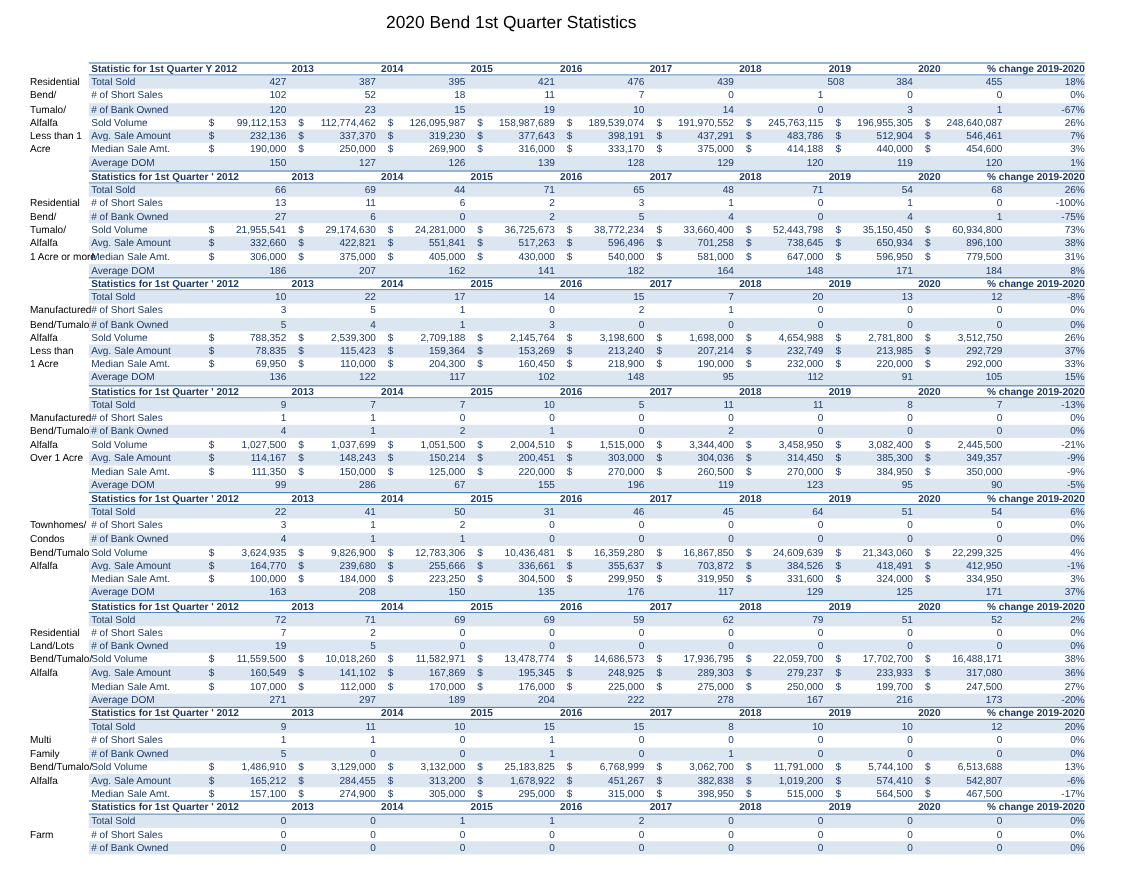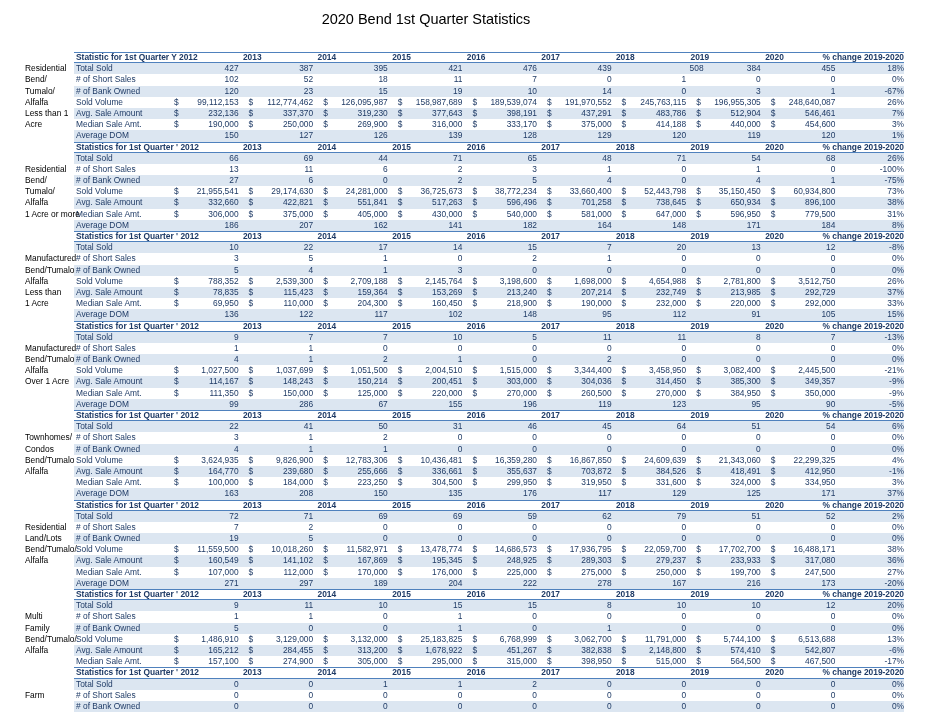--- a/index.html
+++ b/index.html
@@ -1816,21 +1816,21 @@
       <span class="cell" style="left:472.4px;width:64.6px">
         <span class="dollar">$</span>
         <span class="val">451,267</span>
       </span>
       <span class="cell" style="left:547px;width:64.6px">
         <span class="dollar">$</span>
         <span class="val">382,838</span>
       </span>
       <span class="cell" style="left:621.5999999999999px;width:64.6px">
         <span class="dollar">$</span>
-        <span class="val">2,148,800</span>
+        <span class="val">1,019,200</span>
       </span>
       <span class="cell" style="left:696.1999999999999px;width:64.6px">
         <span class="dollar">$</span>
         <span class="val">574,410</span>
       </span>
       <span class="cell" style="left:770.8px;width:64.6px">
         <span class="dollar">$</span>
         <span class="val">542,807</span>
       </span>
       <span class="pct">-6%</span>

